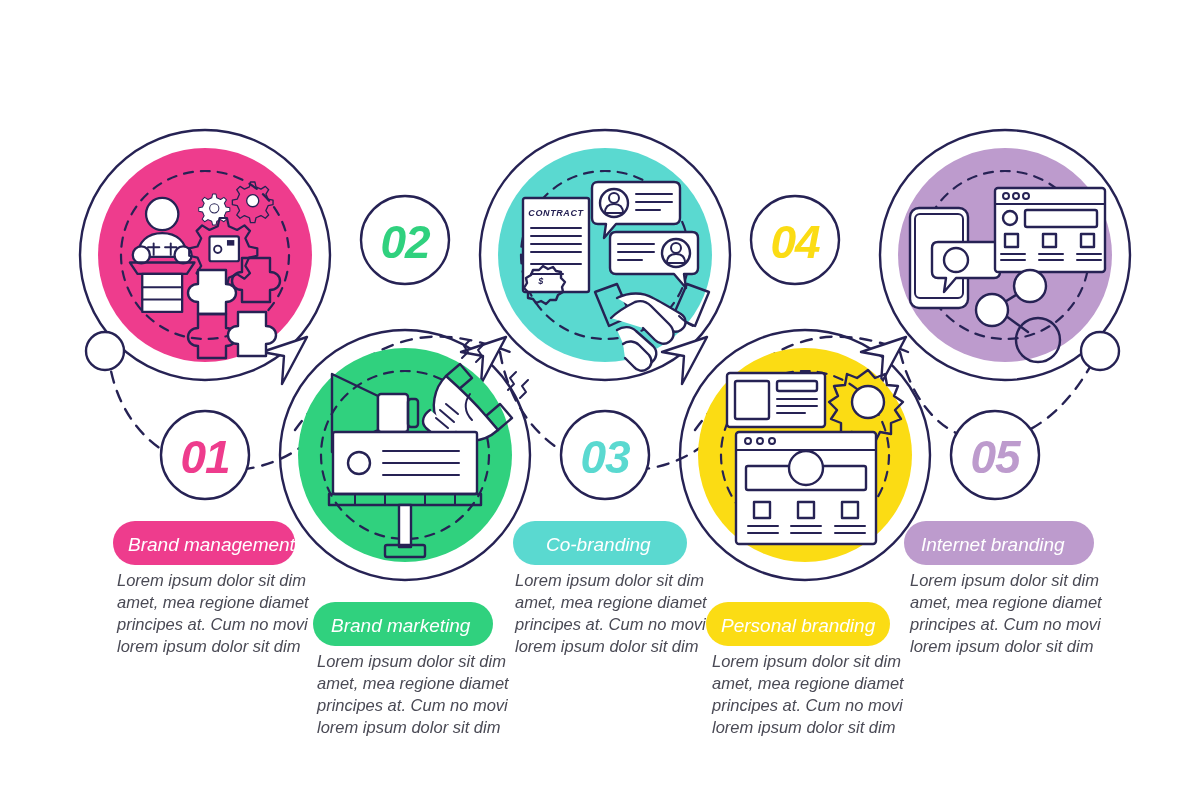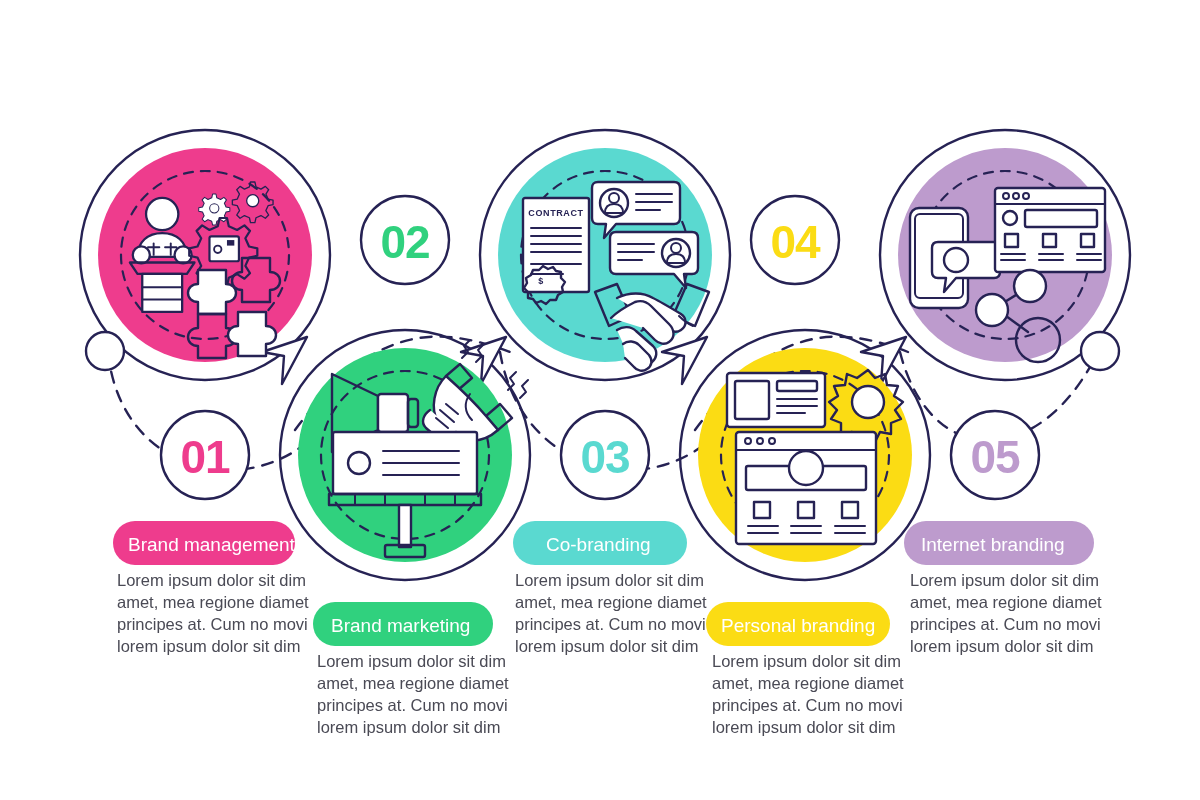--- a/index.html
+++ b/index.html
@@ -4,21 +4,21 @@
 <title>Branding Infographic</title>
 <style>
   html,body{margin:0;padding:0;}
   body{
     width:1200px;height:800px;
     background:#ffffff;
     font-family:"Liberation Sans","DejaVu Sans",sans-serif;
     overflow:hidden;
     position:relative;
   }
-  #stage{position:absolute;inset:0;width:1200px;height:800px;}
+  #stage{position:absolute;inset:0;width:1200px;height:800px;font-style:italic;}
   svg.layer{position:absolute;left:0;top:0;width:1200px;height:800px;}
 
   .num-text{
     font-family:"Liberation Sans","DejaVu Sans",sans-serif;
     font-size:46px;font-weight:700;
     text-anchor:middle;dominant-baseline:central;
     letter-spacing:-1px;
   }
   .chip-text{
     font-family:"Liberation Sans","DejaVu Sans",sans-serif;

